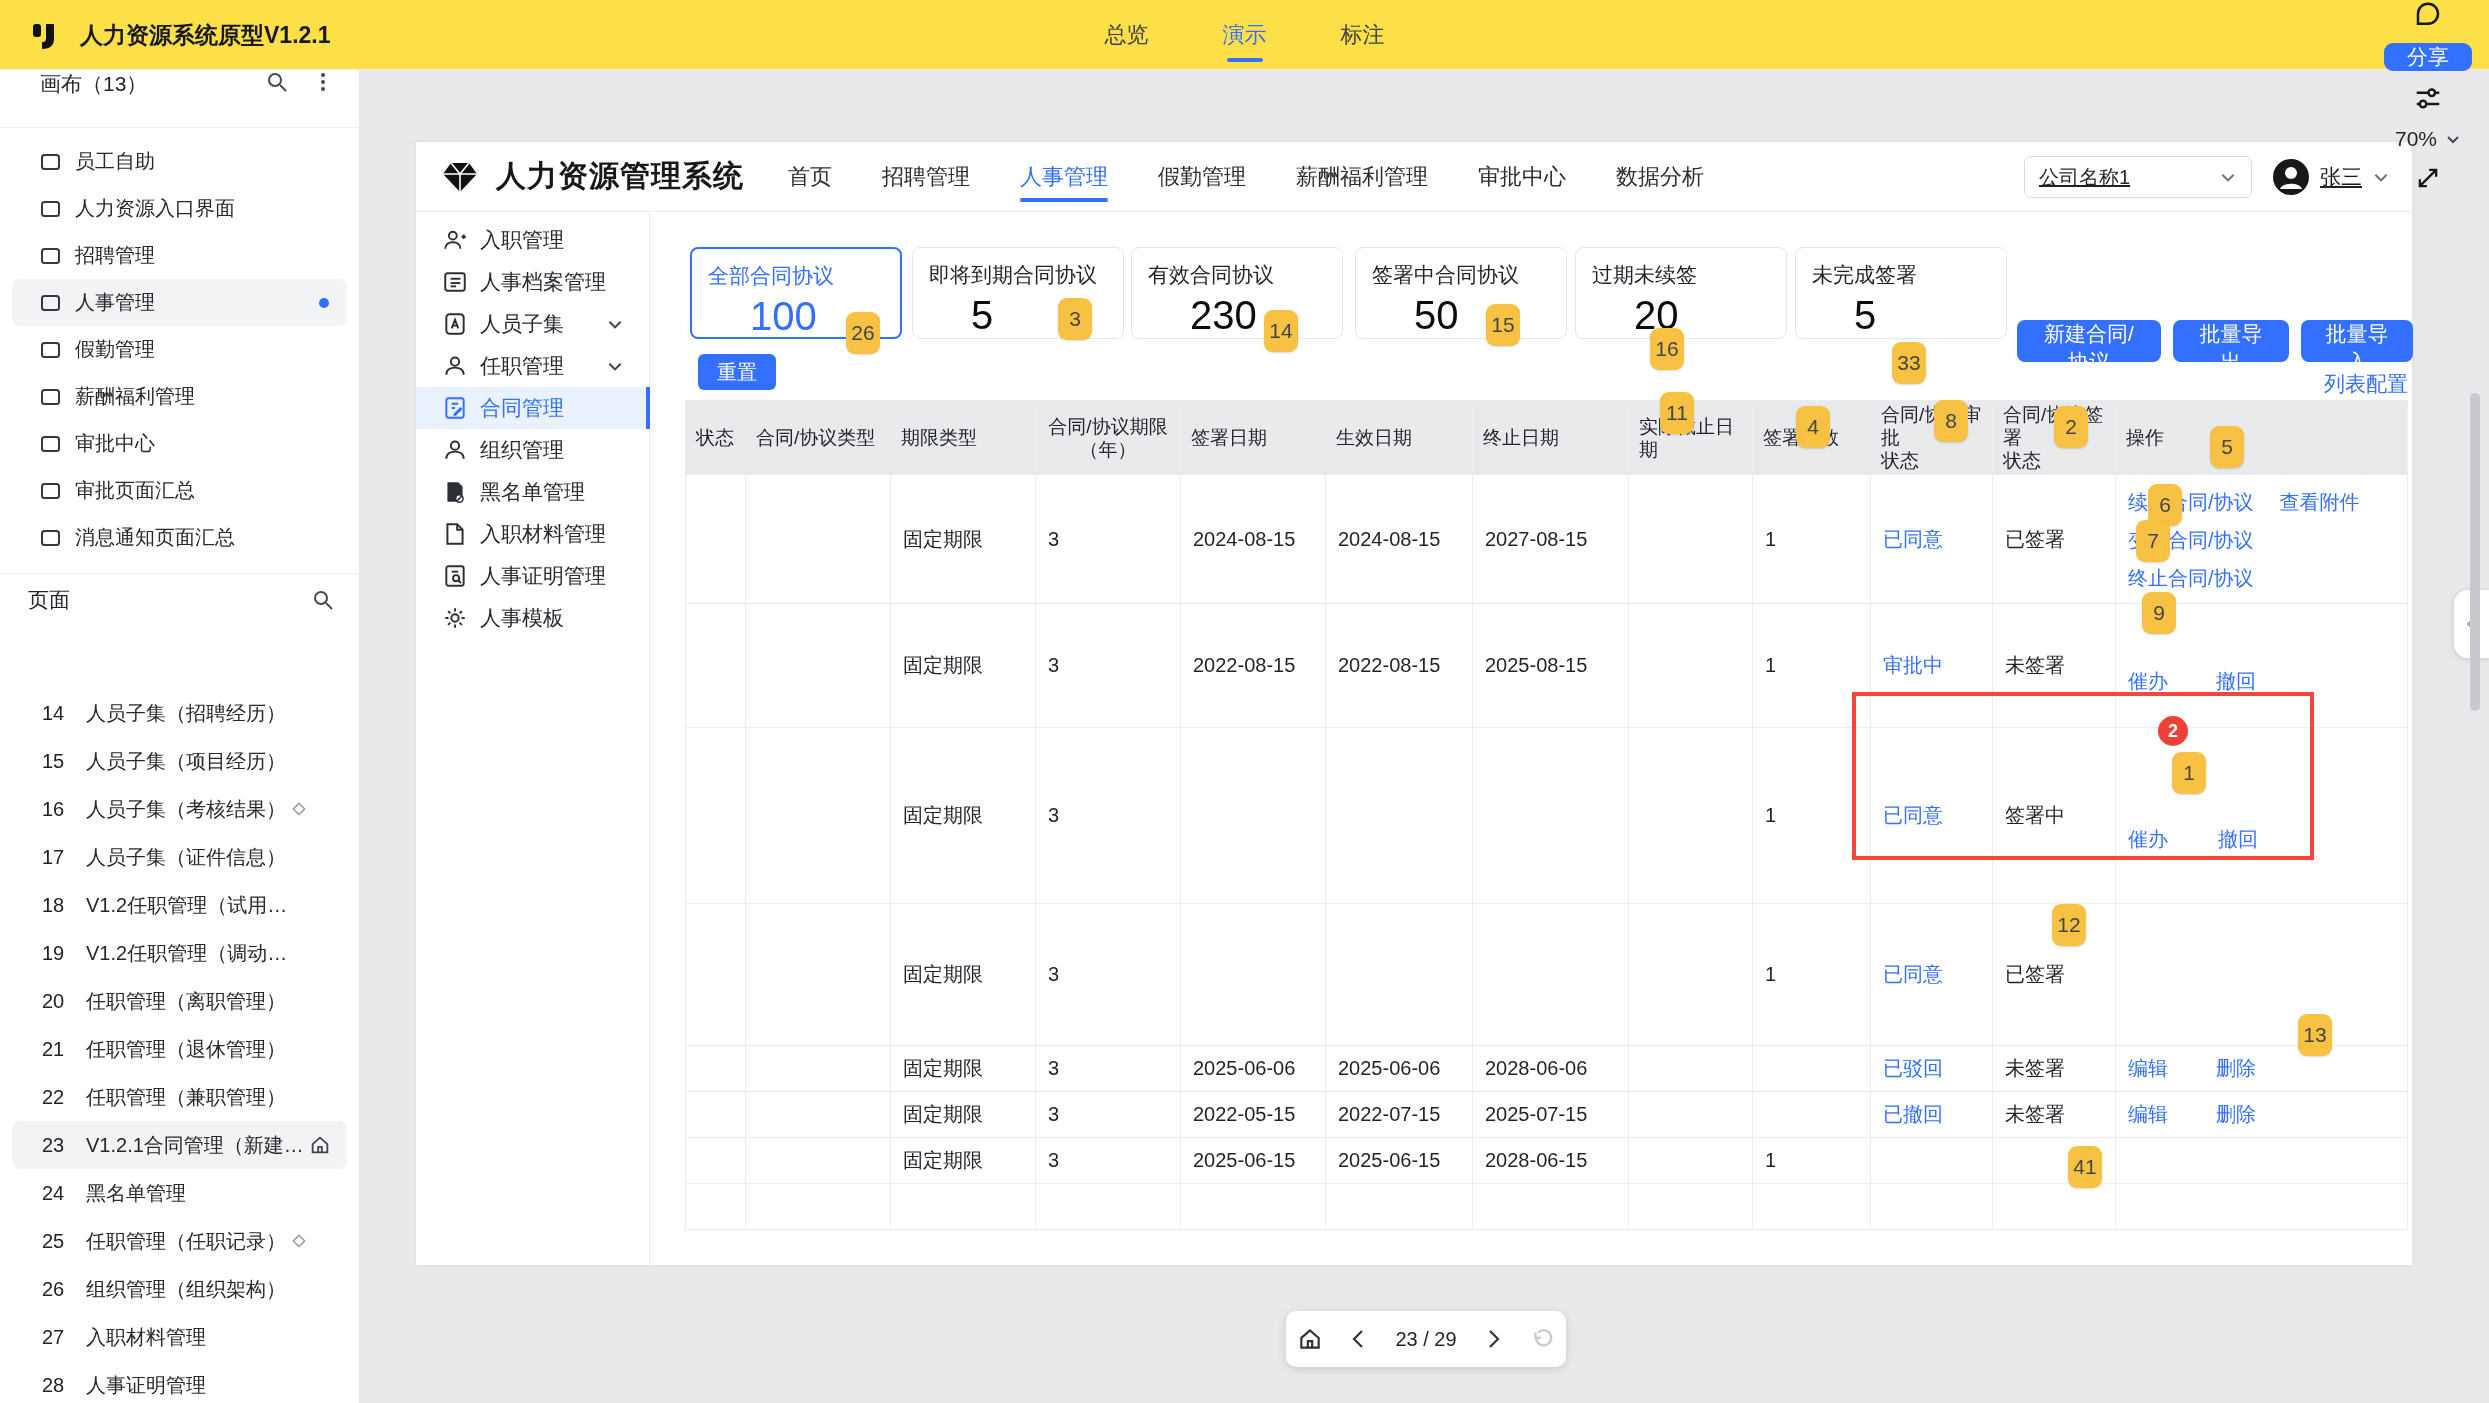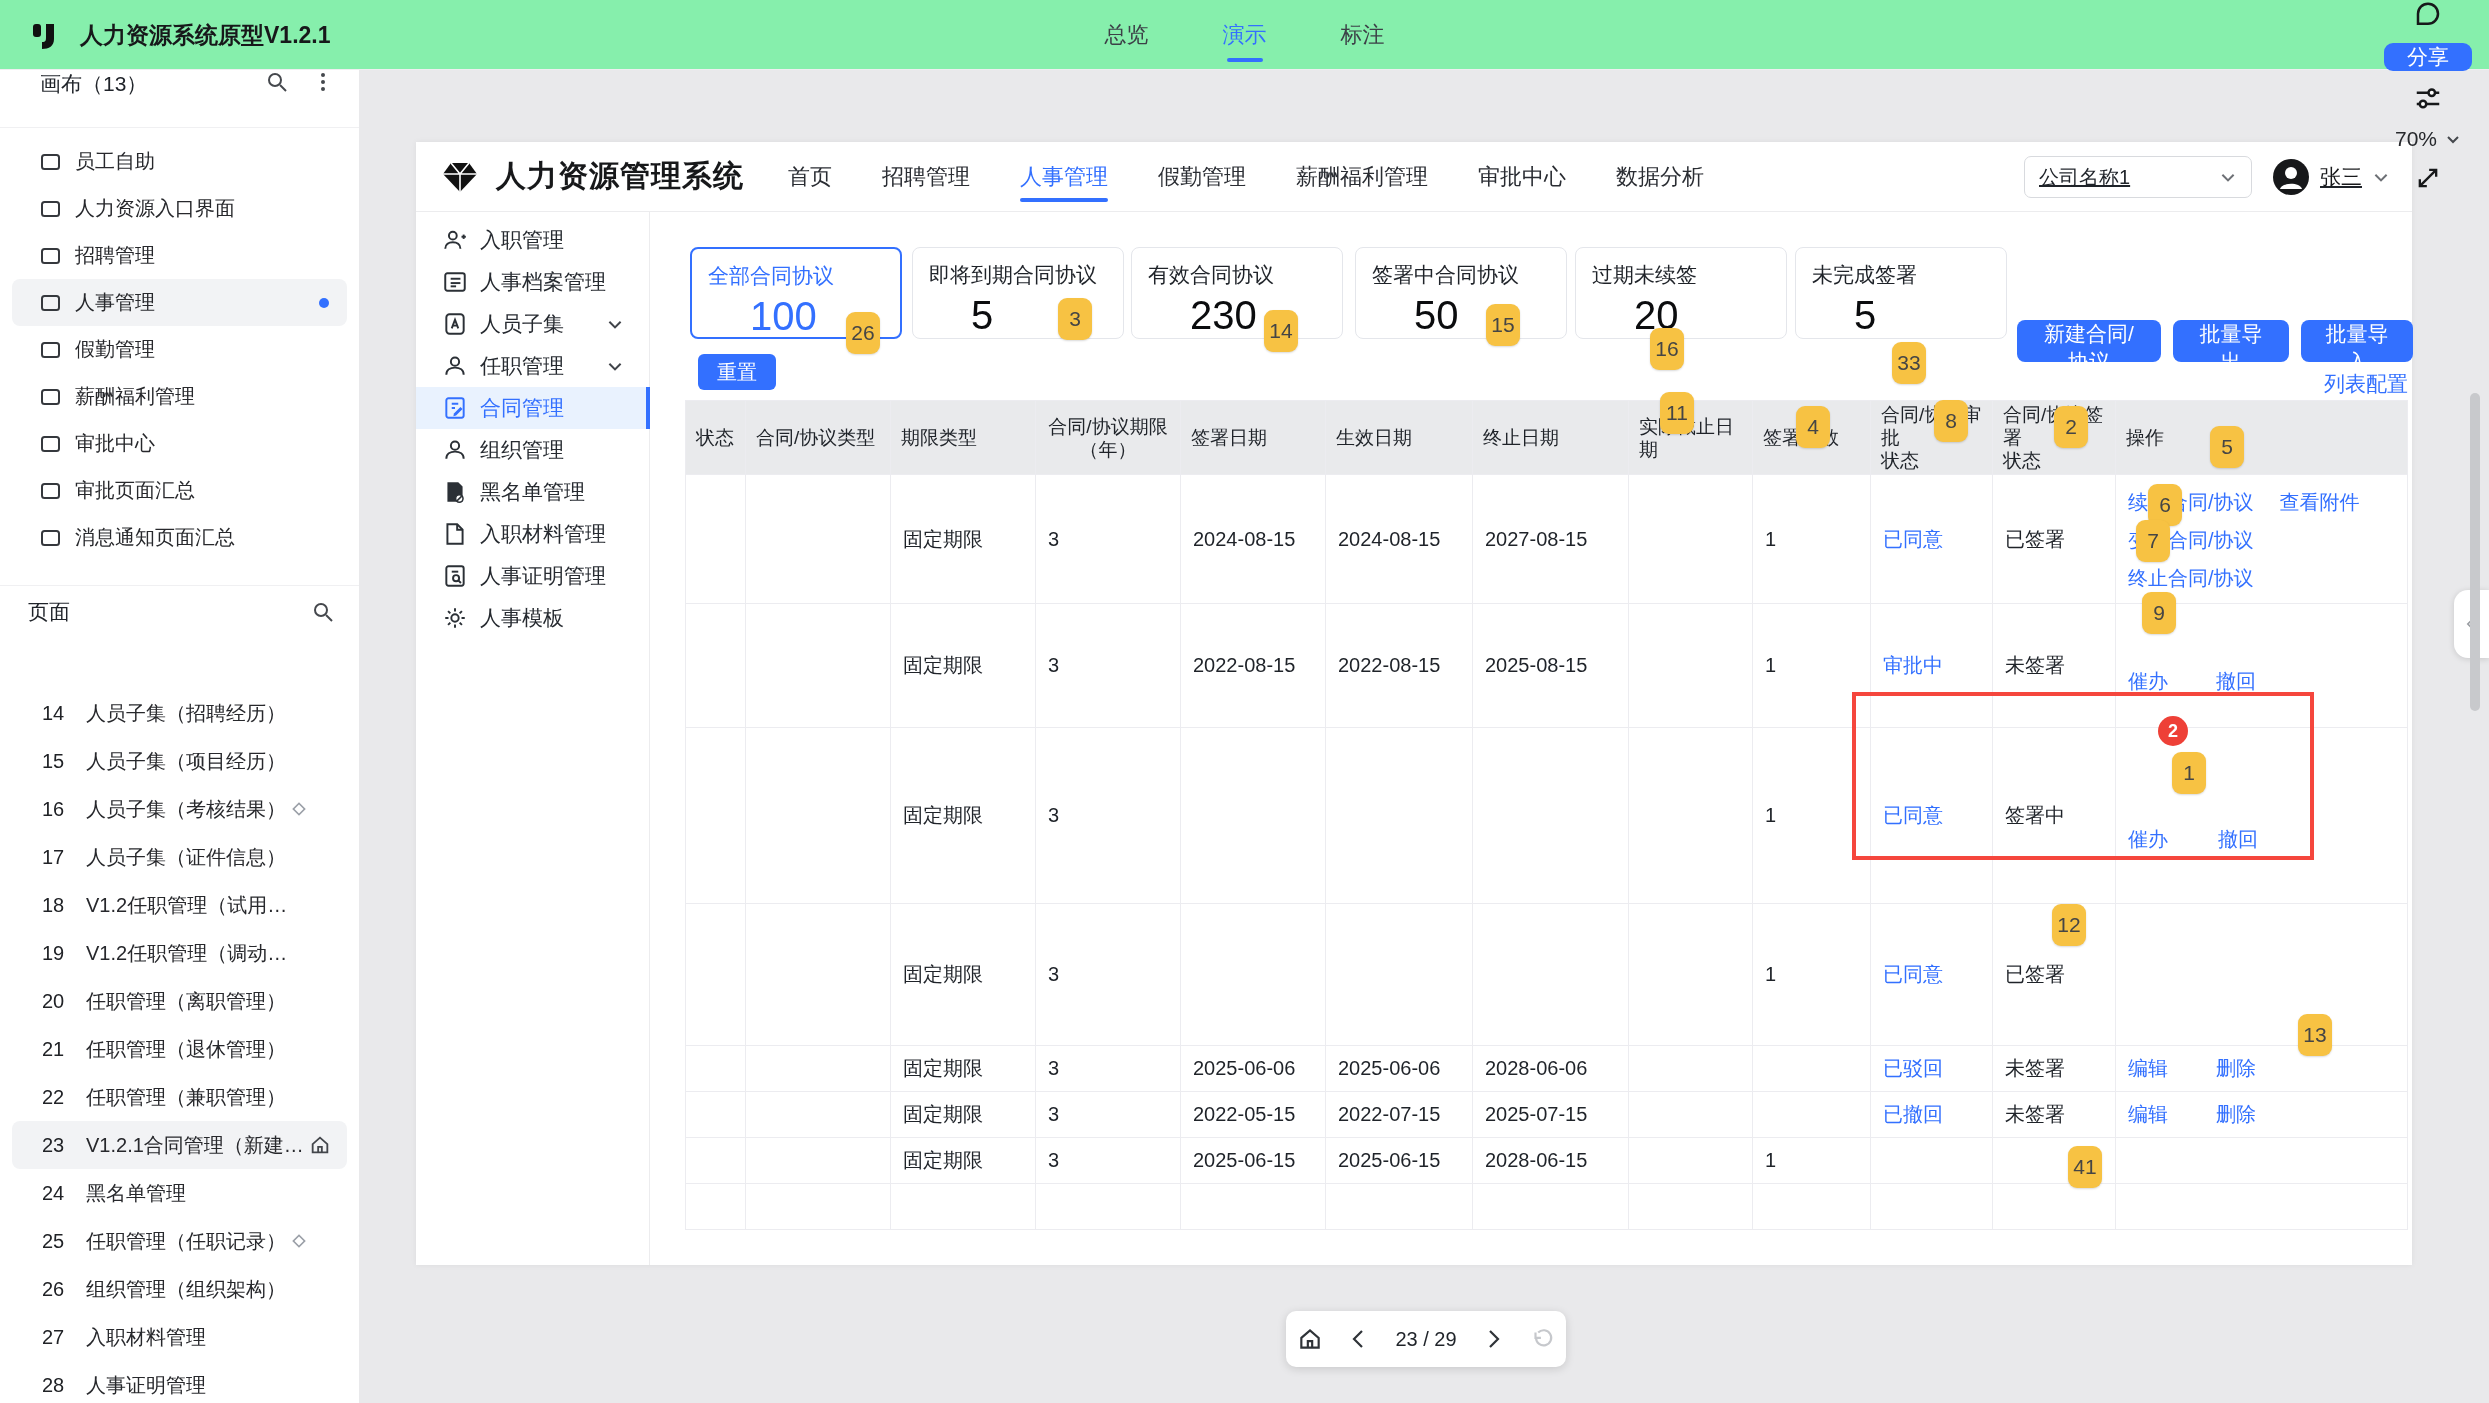--- a/index.html
+++ b/index.html
@@ -1,42 +1,42 @@
 <!DOCTYPE html>
 <html><head>
 <meta charset="utf-8">
 <style>
   * { margin:0; padding:0; box-sizing:border-box; }
   html,body { width:2489px; height:1403px; overflow:hidden; }
   body { font-family:"Liberation Sans","DejaVu Sans",sans-serif; background:#fff; position:relative; color:#1f2329; }
   svg { display:block; }
 
   
-  .topbar { position:absolute; left:0; top:0; width:2489px; height:70px; background:#86efac; border-bottom:1px solid #efeff1; z-index:50; }
+  .topbar { position:absolute; left:0; top:0; width:2489px; height:70px; background:#fde047; border-bottom:1px solid #efeff1; z-index:50; }
   .tb-left { position:absolute; left:28px; top:0; height:70px; display:flex; align-items:center; gap:18px; }
   .tb-title { font-size:23px; font-weight:bold; color:#17181a; }
   .tb-tabs { position:absolute; left:50%; transform:translateX(-50%); top:0; height:70px; display:flex; gap:74px; align-items:center; }
   .tb-tab { font-size:22px; color:#3c4047; height:70px; display:flex; align-items:center; position:relative; cursor:pointer; }
   .tb-tab.active { color:#3370FF; }
   .tb-tab.active::after { content:""; position:absolute; left:4px; right:4px; bottom:8px; height:4px; border-radius:2px; background:#3370FF; }
   .tb-right { position:absolute; right:17px; top:0; height:70px; display:flex; align-items:center; gap:13px;flex-direction:column; }
   .share-btn { background:#3370FF; color:#fff; font-size:21px; border:none; border-radius:9px; width:88px; height:44px; cursor:pointer; }
   .zoom-ctl { display:flex; align-items:center; gap:8px; font-size:21px; color:#26282c; }
 
   
   .leftbar { position:absolute; left:0; top:70px; width:360px; height:1333px; background:#fff; border-right:1px solid #e9e9eb; z-index:40; }
   .lb-head { height:58px; display:flex; align-items:flex-start; padding:0 24px 0 40px; border-bottom:1px solid #f0f0f2; }
   .lb-head-label { font-size:21px; color:#1f2329; flex:1; }
   .lb-head-icons { display:flex; align-items:center; gap:22px; color:#45484d; }
   .canvas-list { padding-top:10px; }
   .cv-item { height:47px; margin:0 12px; border-radius:8px; display:flex; align-items:center; padding:0 14px 0 28px; cursor:pointer; position:relative; }
   .cv-item.active { background:#f2f3f5; }
   .cv-item .lbl { font-size:20px; color:#27282c; margin-left:14px; }
   .cv-dot { position:absolute; right:18px; width:10px; height:10px; border-radius:50%; background:#3370FF; }
-  .lb-pages-head { margin-top:24px; height:52px; display:flex; align-items:center; padding:0 24px 0 28px; border-top:1px solid #f0f0f2; }
+  .lb-pages-head { margin-top:12px; height:52px; display:flex; align-items:center; padding:0 24px 0 28px; border-top:1px solid #f0f0f2; }
   .pages-viewport { position:absolute; left:0; top:632px; bottom:0; width:100%; overflow:hidden; }
   .pages-list { position:relative; top:-13px; }
   .pg-item { height:48px; margin:0 12px; border-radius:8px; display:flex; align-items:center; padding:0 14px 0 30px; cursor:pointer; position:relative; }
   .pg-item.active { background:#f2f3f5; }
   .pg-num { width:34px; font-size:20px; color:#212327; }
   .pg-lbl { font-size:20px; color:#27282c; margin-left:10px; white-space:nowrap; overflow:hidden; text-overflow:ellipsis; max-width:218px; }
   .pg-marker { margin-left:6px; color:#9ba0a8; }
   .pg-home { position:absolute; right:16px; color:#43464b; }
 
   

